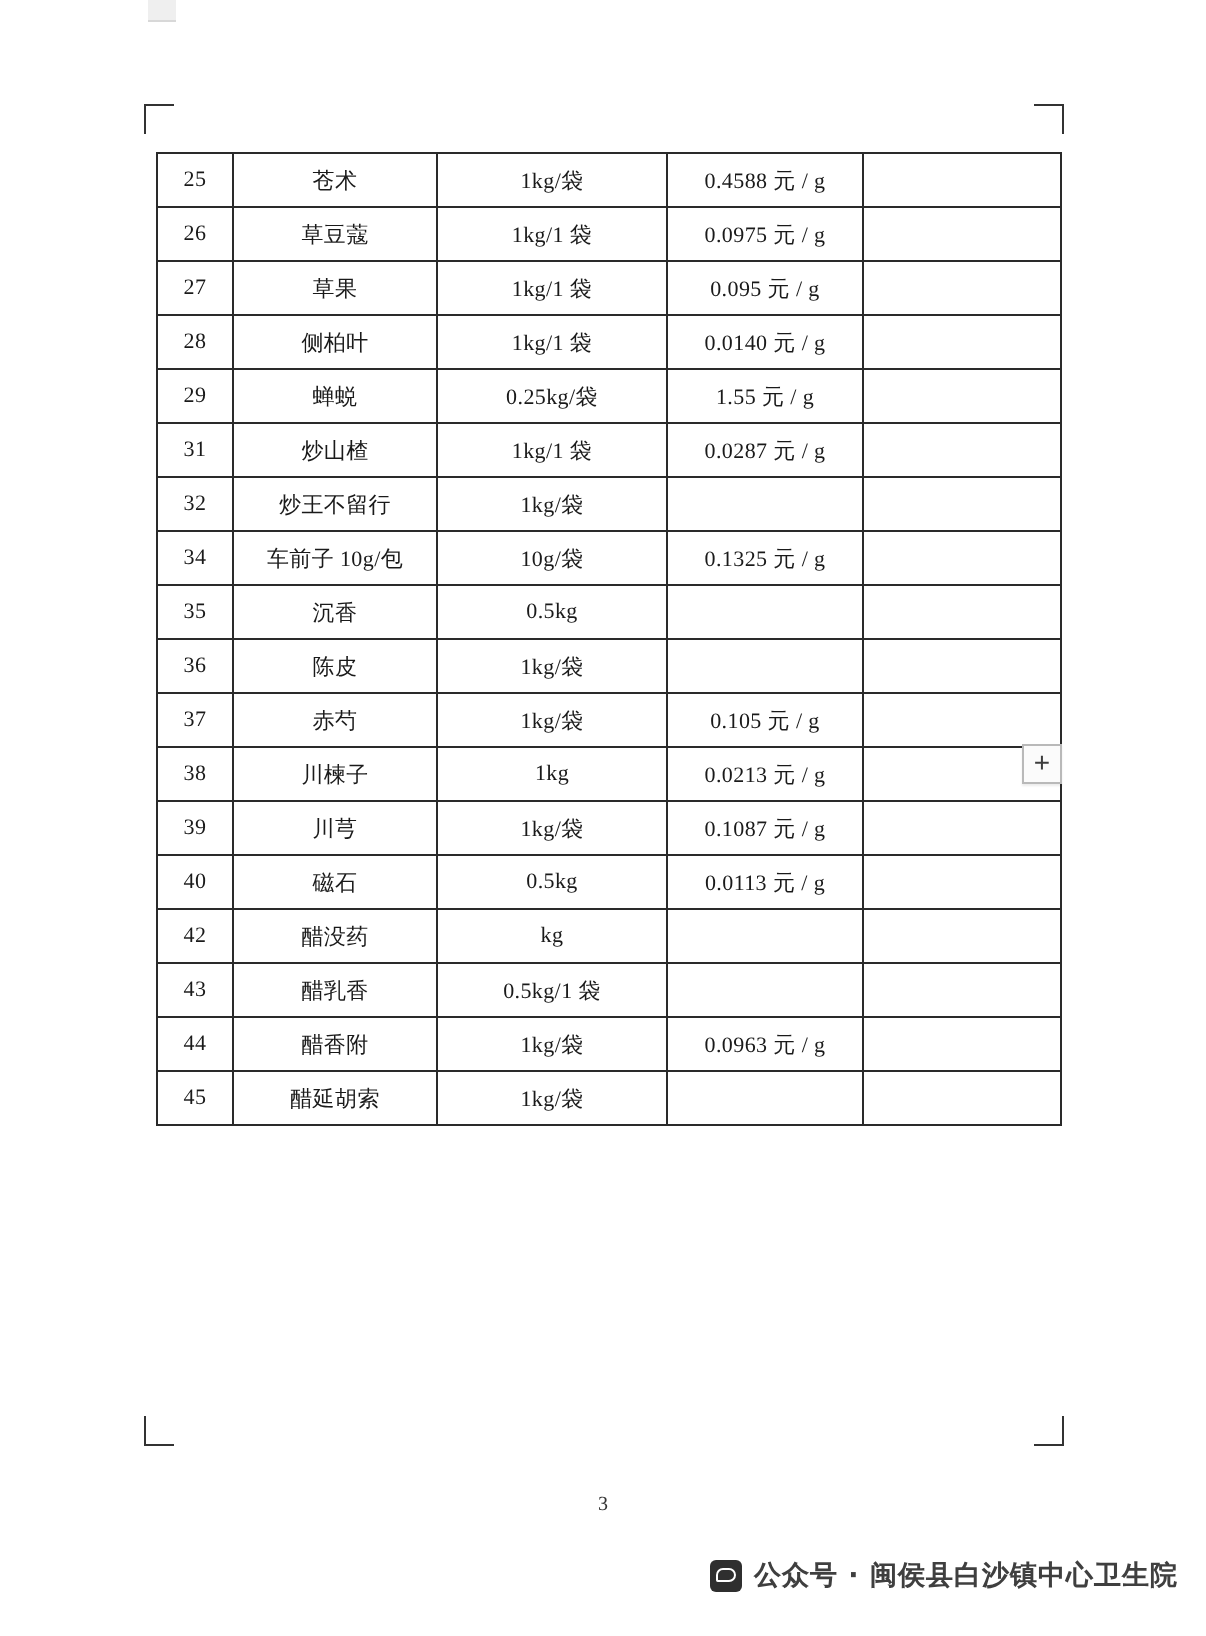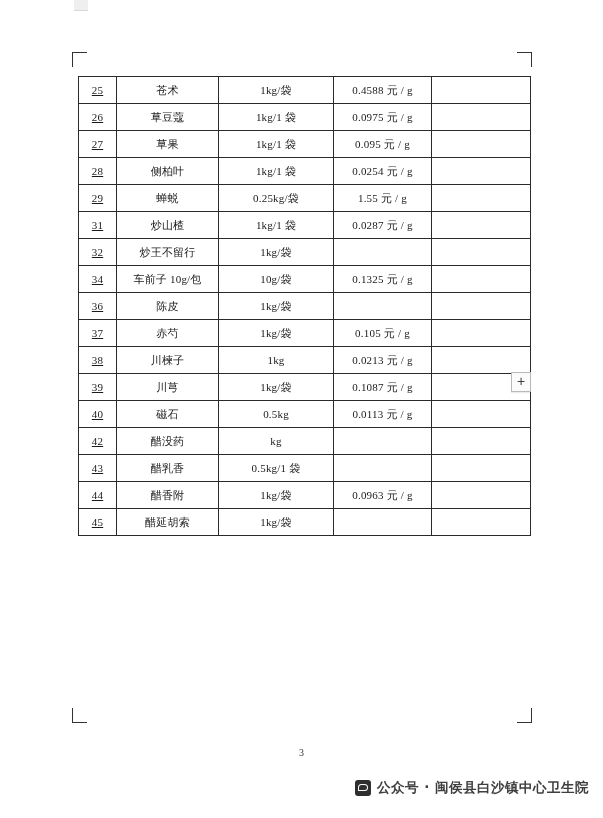--- a/index.html
+++ b/index.html
@@ -63,21 +63,21 @@
     border: 1px solid #2a2a2a;
     height: 26px;
     text-align: center;
     vertical-align: middle;
     font-size: 11px;
     color: #1a1a1a;
     padding: 0 2px;
     font-family: "Liberation Serif", serif;
     letter-spacing: 0.2px;
   }
-  td.c-idx { width: 33px; font-size: 10px; text-decoration: underline; }
+  td.c-idx { width: 33px; font-size: 10px; }
   td.c-name { width: 97px; }
   td.c-spec { width: 110px; }
   td.c-price { width: 93px; }
   td.c-blank { width: 94px; }
 
   .name-cjk {
     font-family: "DejaVu Sans", sans-serif;
     font-size: 11.5px;
   }
   .mono-num {
@@ -191,21 +191,21 @@
             <td class="c-idx">27</td>
             <td class="c-name name-cjk">草果</td>
             <td class="c-spec mono-num">1kg/1 袋</td>
             <td class="c-price mono-num">0.095 元 / g</td>
             <td class="c-blank"></td>
           </tr>
           <tr>
             <td class="c-idx">28</td>
             <td class="c-name name-cjk">侧柏叶</td>
             <td class="c-spec mono-num">1kg/1 袋</td>
-            <td class="c-price mono-num">0.0254 元 / g</td>
+            <td class="c-price mono-num">0.0140 元 / g</td>
             <td class="c-blank"></td>
           </tr>
           <tr>
             <td class="c-idx">29</td>
             <td class="c-name name-cjk">蝉蜕</td>
             <td class="c-spec mono-num">0.25kg/袋</td>
             <td class="c-price mono-num">1.55 元 / g</td>
             <td class="c-blank"></td>
           </tr>
           <tr>
@@ -223,20 +223,27 @@
             <td class="c-blank"></td>
           </tr>
           <tr>
             <td class="c-idx">34</td>
             <td class="c-name name-cjk">车前子 10g/包</td>
             <td class="c-spec mono-num">10g/袋</td>
             <td class="c-price mono-num">0.1325 元 / g</td>
             <td class="c-blank"></td>
           </tr>
           <tr>
+            <td class="c-idx">35</td>
+            <td class="c-name name-cjk">沉香</td>
+            <td class="c-spec mono-num">0.5kg</td>
+            <td class="c-price mono-num"></td>
+            <td class="c-blank"></td>
+          </tr>
+          <tr>
             <td class="c-idx">36</td>
             <td class="c-name name-cjk">陈皮</td>
             <td class="c-spec mono-num">1kg/袋</td>
             <td class="c-price mono-num"></td>
             <td class="c-blank"></td>
           </tr>
           <tr>
             <td class="c-idx">37</td>
             <td class="c-name name-cjk">赤芍</td>
             <td class="c-spec mono-num">1kg/袋</td>

